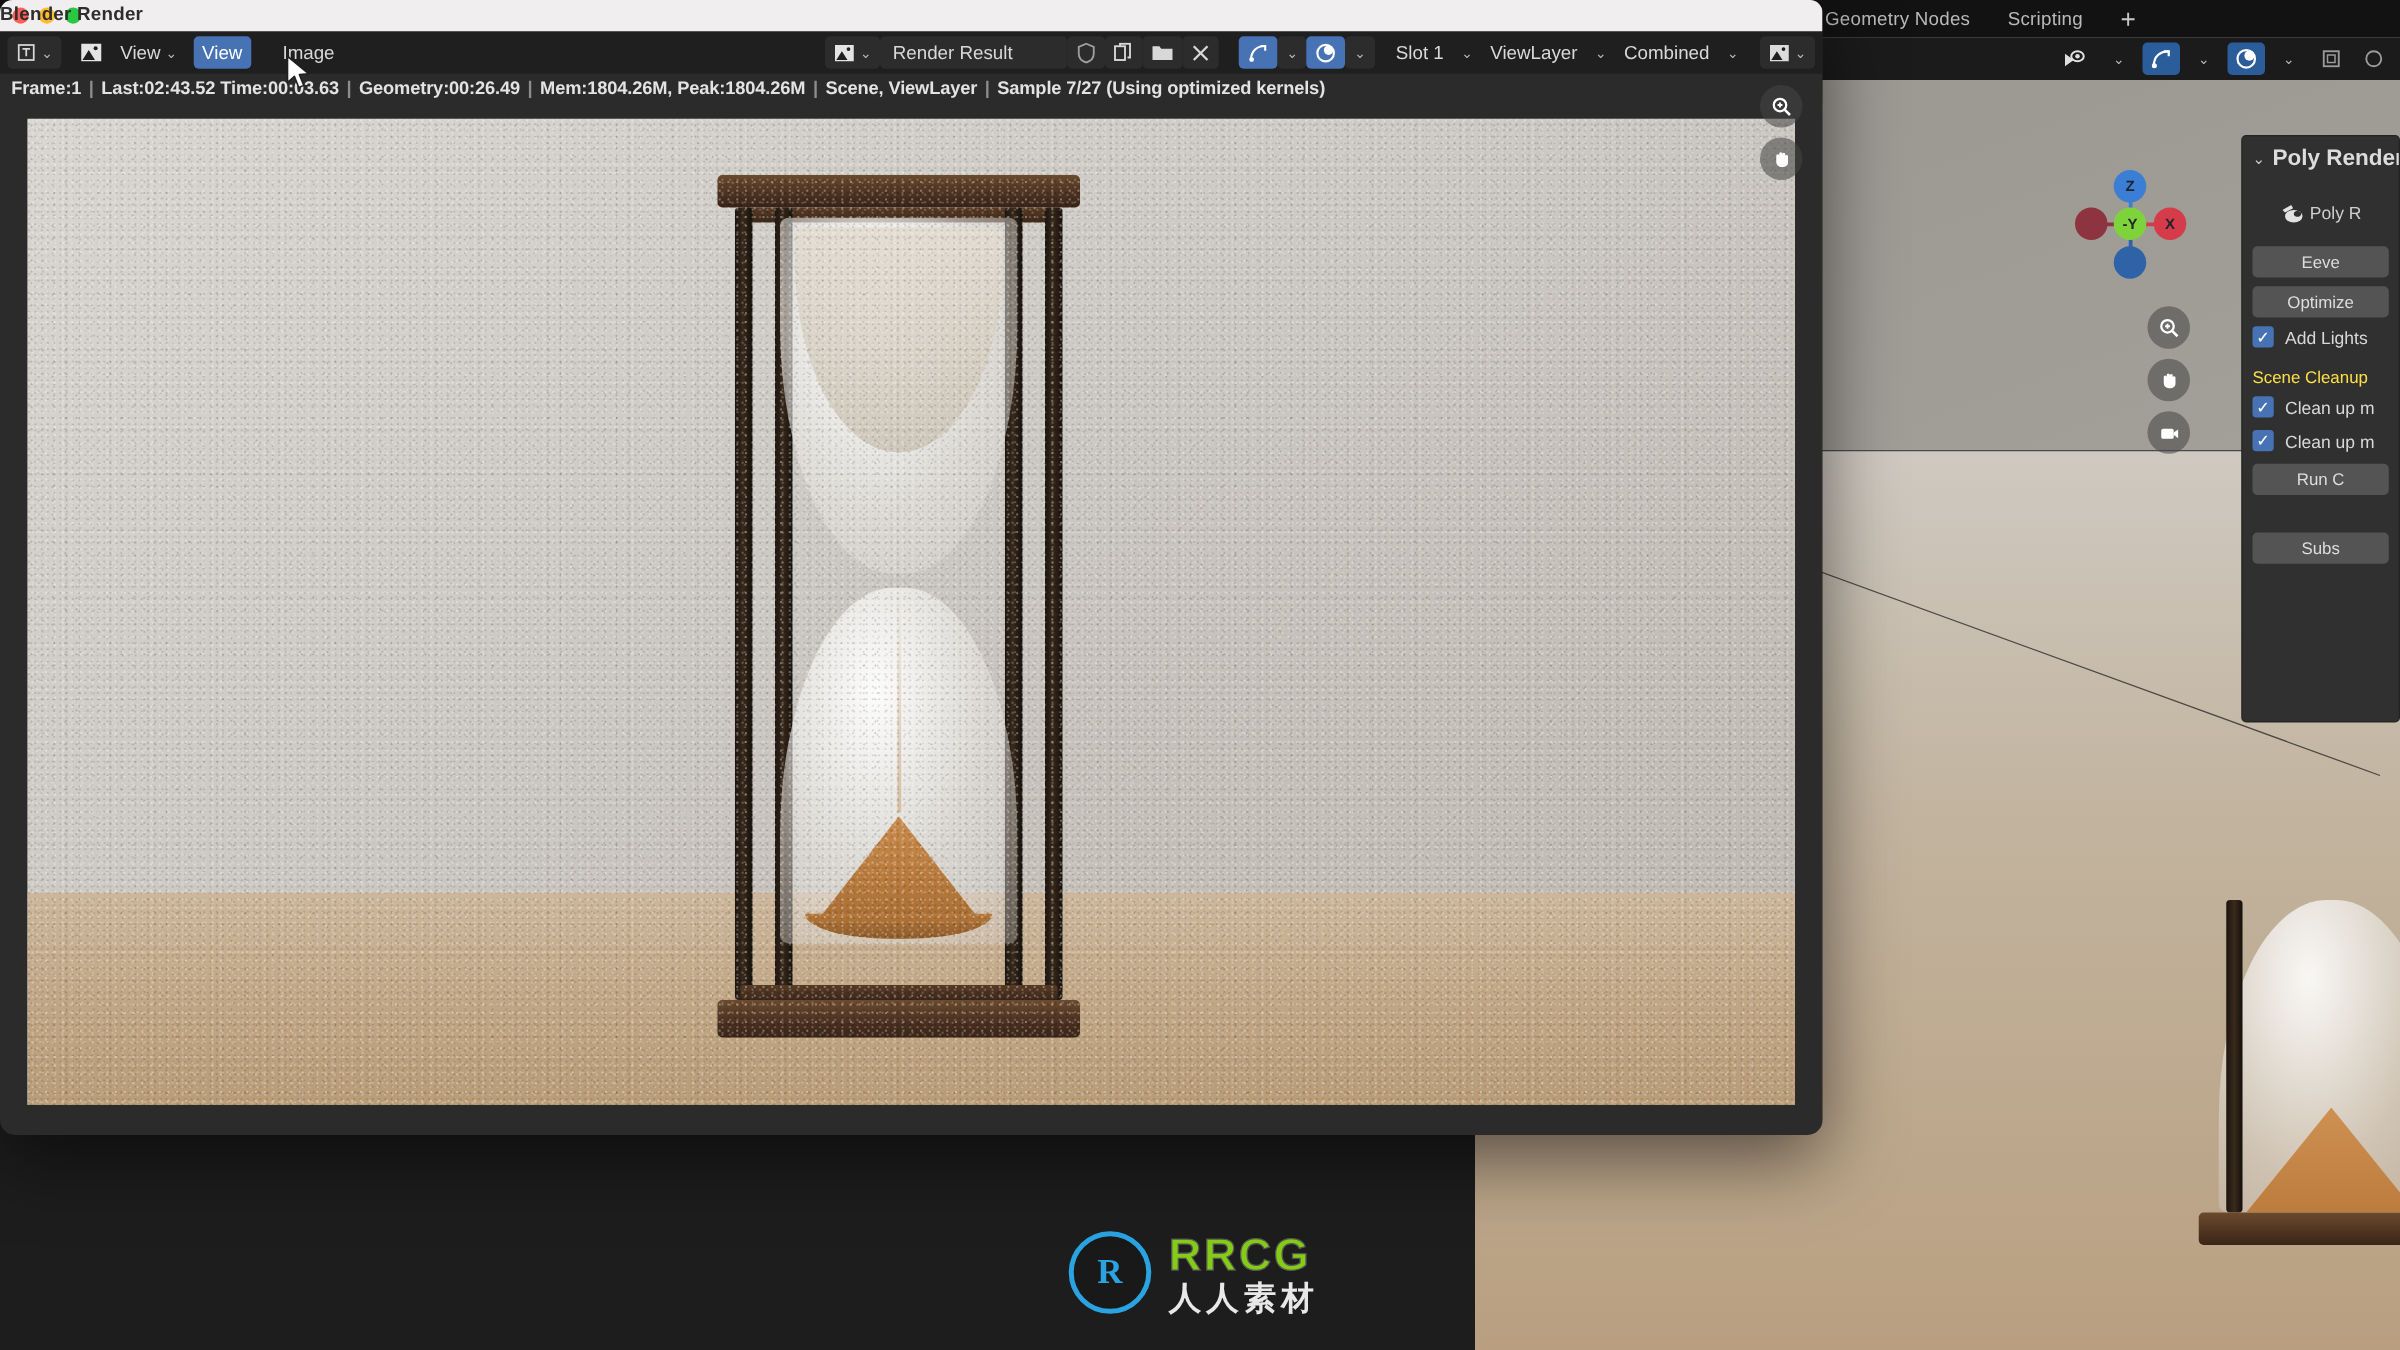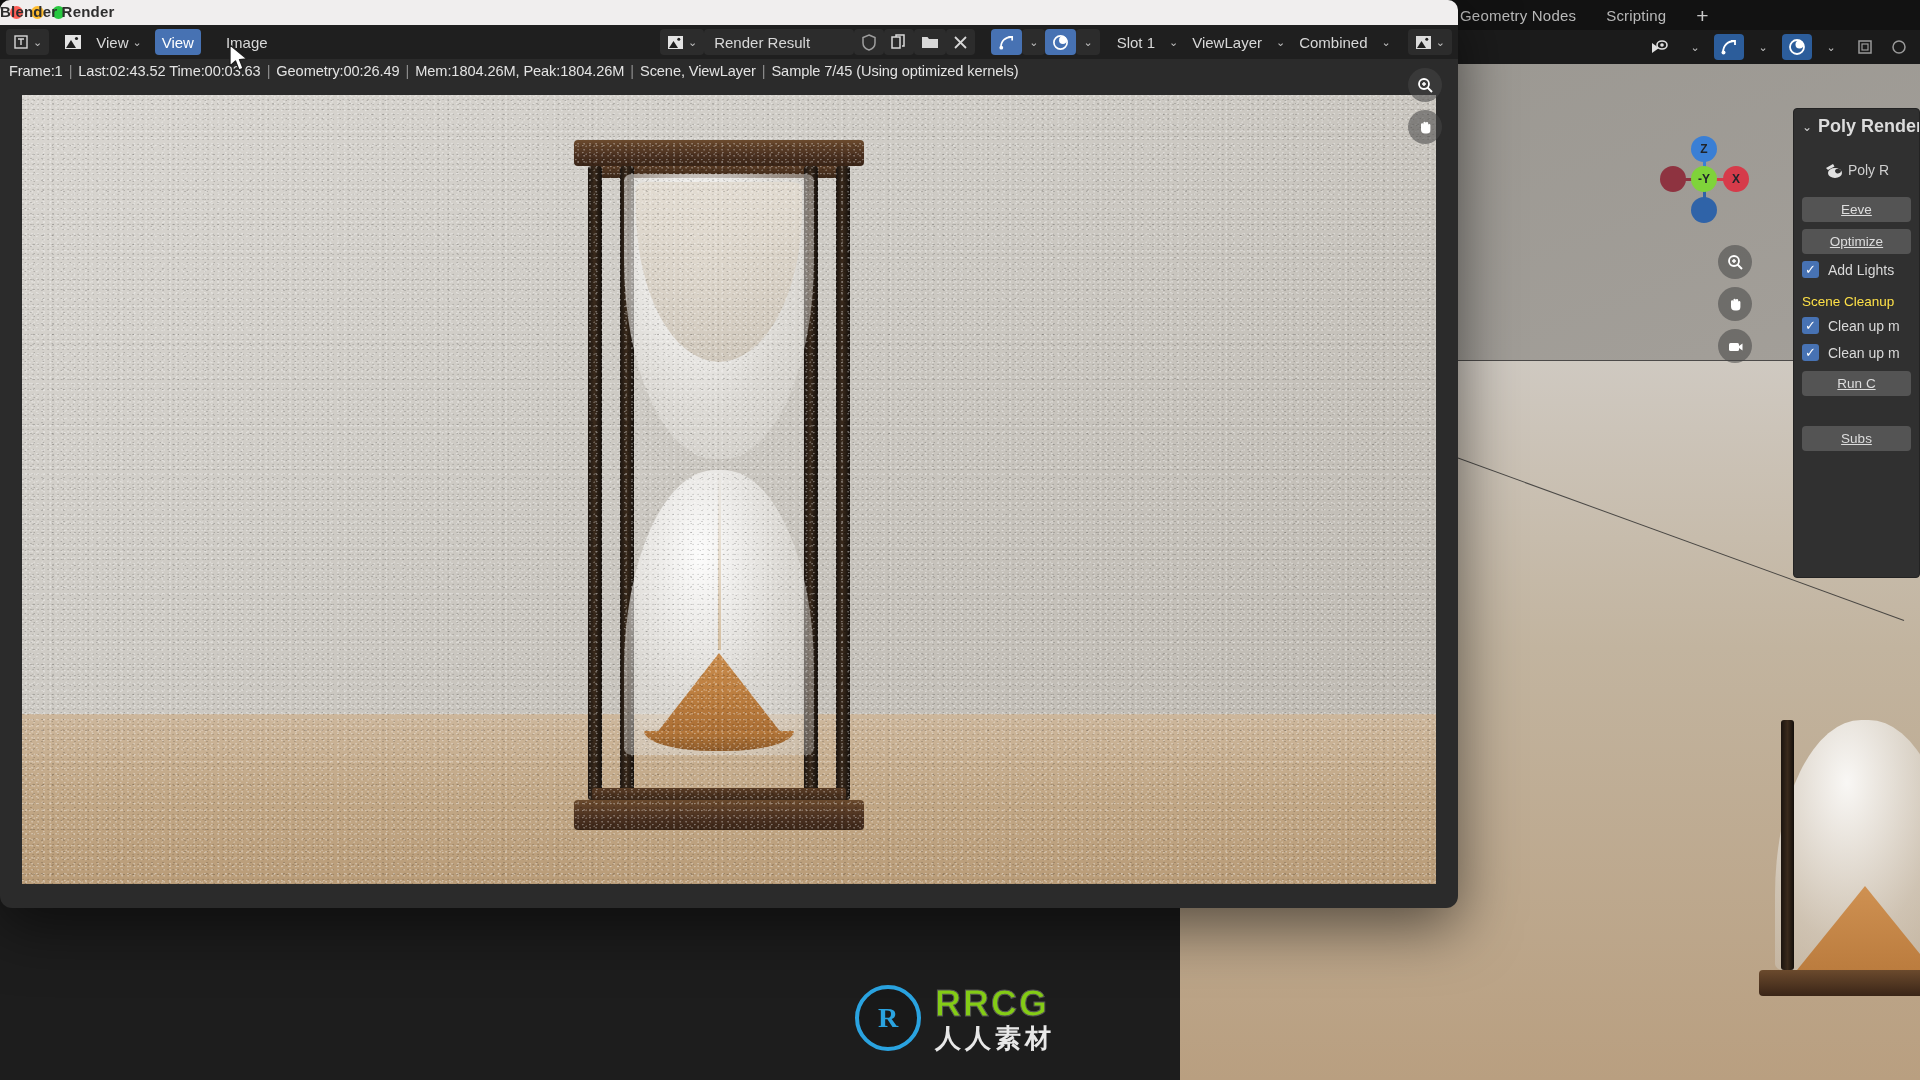--- a/index.html
+++ b/index.html
@@ -70,21 +70,21 @@
     background:#303030; border:1px solid #232323; border-radius:4px; overflow:hidden;
   }
   .props-head { display:flex; align-items:center; gap:6px; padding:7px 8px 4px 8px; }
   .props-head span.t { color:#dcdcdc; font-size:18px; font-weight:bold; white-space:nowrap; }
   .props-brand { display:flex; align-items:center; justify-content:center; gap:2px;
      padding:18px 0 16px 0; color:#cfcfcf; font-size:14px; white-space:nowrap; }
   .props-row { padding:0 8px; margin-bottom:7px; }
   .p-btn {
     height:25px; background:#545454; border-radius:4px; color:#dddddd;
     font-size:13.5px; display:flex; align-items:center; justify-content:center;
-    white-space:nowrap; overflow:hidden;text-decoration:underline;
+    white-space:nowrap; overflow:hidden;
   }
   .p-check { display:flex; align-items:center; gap:9px; padding:0 8px; margin-bottom:10px; }
   .cbox {
     width:17px; height:17px; border-radius:3px; background:#4772b3; flex:none;
     display:flex; align-items:center; justify-content:center;
     color:#fff; font-size:13px; line-height:1;
   }
   .p-label { color:#d9d9d9; font-size:14px; white-space:nowrap; }
   .p-sub { color:#fde047; font-size:13.5px; padding:6px 4px 8px 8px; white-space:nowrap; }
 
@@ -119,20 +119,21 @@
   .h-field {
     height:26px; background:#2c2c2c; border-radius:4px; display:flex; align-items:center;
     padding:0 10px; color:#d8d8d8; font-size:15px; white-space:nowrap;
   }
   .h-blue { background:#4772b3; border-radius:4px; }
 
   .win-status {
     height:24px; background:#2b2b2b; display:flex; align-items:center;
     padding-left:9px; color:#e3e3e3; font-size:14.6px; white-space:nowrap;
     letter-spacing:-0.1px;
+    font-weight:bold;
   }
   .sep { color:#8d8d8d; padding:0 6px; }
 
   
   .render-area {
     position:absolute; left:22px; top:95px; width:1414px; height:789px;
     background:#c9c5bf; overflow:hidden;
   }
   .r-wall {
     position:absolute; inset:0;
@@ -505,21 +506,21 @@
       <span>Frame:1</span>
       <span class="sep">|</span>
       <span>Last:02:43.52 Time:00:03.63</span>
       <span class="sep">|</span>
       <span>Geometry:00:26.49</span>
       <span class="sep">|</span>
       <span>Mem:1804.26M, Peak:1804.26M</span>
       <span class="sep">|</span>
       <span>Scene, ViewLayer</span>
       <span class="sep">|</span>
-      <span>Sample 7/45 (Using optimized kernels)</span>
+      <span>Sample 7/27 (Using optimized kernels)</span>
     </div>
 
     <div class="render-area">
       <div class="r-wall"></div>
       <div class="r-floor"></div>
 
       <div class="hg">
         <div class="hg-cap top"></div>
         <div class="hg-plate" style="top:26px;"></div>
         <div class="hg-post" style="left:14px;"></div>

